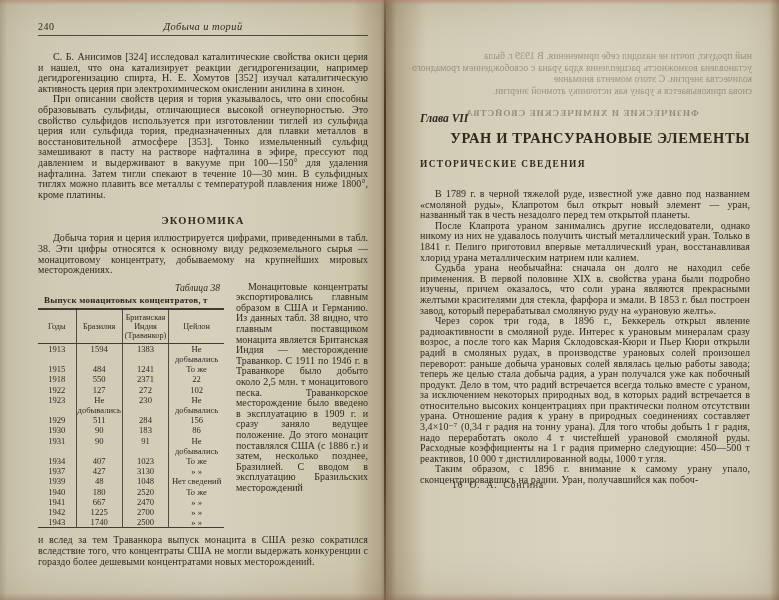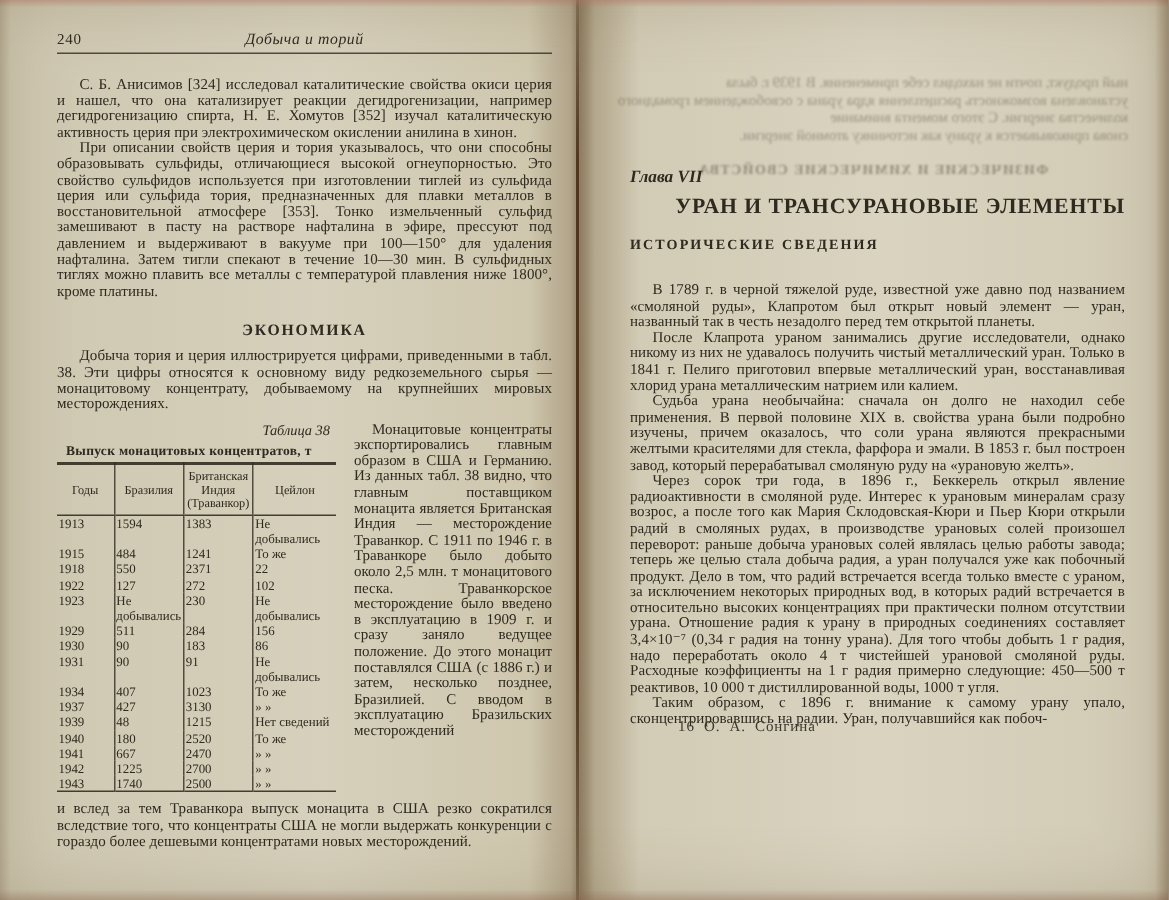--- a/index.html
+++ b/index.html
@@ -21,21 +21,21 @@
   .lp-body{position:absolute;left:38px;top:52px;width:330px;}
   p.body{font-size:10px;line-height:10.6px;text-align:justify;margin:0;text-indent:15px;letter-spacing:0.05px;}
   p.noindent{text-indent:0;}
   .econ-heading{font-weight:bold;text-align:center;font-size:10.5px;letter-spacing:1.2px;margin:15px 0 7px 0;}
 
   .tablebox{float:left;width:186px;margin:6px 12px 2px 0;}
   .tbl-cap-italic{font-style:italic;text-align:right;font-size:9.6px;margin:0 4px 2px 0;}
   .tbl-cap-bold{font-weight:bold;font-size:9px;letter-spacing:0.2px;margin:0 0 3px 6px;}
   table.monazite{width:100%;border-collapse:collapse;font-size:8.6px;border-top:2px solid rgba(50,44,34,0.9);border-bottom:1px solid rgba(50,44,34,0.9);}
   table.monazite th{font-weight:normal;font-size:8.2px;line-height:9px;padding:3px 1px;border-bottom:1px solid rgba(50,44,34,0.9);vertical-align:middle;}
-  table.monazite td{text-align:left;padding:0 1px;line-height:10.2px;vertical-align:top;}
+  table.monazite td{text-align:center;padding:0 1px;line-height:10.2px;vertical-align:top;}
   table.monazite th+th, table.monazite td+td{border-left:1px solid rgba(50,44,34,0.8);}
   .col-year{width:21%;} .col-braz{width:24%;} .col-ind{width:25%;margin-left:41px;} .col-cey{width:30%;}
   p.wraptext{font-size:10px;line-height:10.6px;text-align:justify;margin:6px 0 0 0;text-indent:12px;}
   p.afterclear{clear:left;padding-top:5px;}
 
   
   .showthrough{
     position:absolute;left:20px;top:50px;width:340px;
     transform:scaleX(-1);color:rgba(106,98,82,0.55);
     filter:blur(0.6px);font-size:9.8px;line-height:11.6px;text-align:justify;
@@ -146,21 +146,21 @@
               </tr>
               <tr>
                 <td>1937</td>
                 <td>427</td>
                 <td>3130</td>
                 <td>» »</td>
               </tr>
               <tr>
                 <td>1939</td>
                 <td>48</td>
-                <td>1215</td>
+                <td>1048</td>
                 <td>Нет сведений</td>
               </tr>
               <tr>
                 <td>1940</td>
                 <td>180</td>
                 <td>2520</td>
                 <td>То же</td>
               </tr>
               <tr>
                 <td>1941</td>

